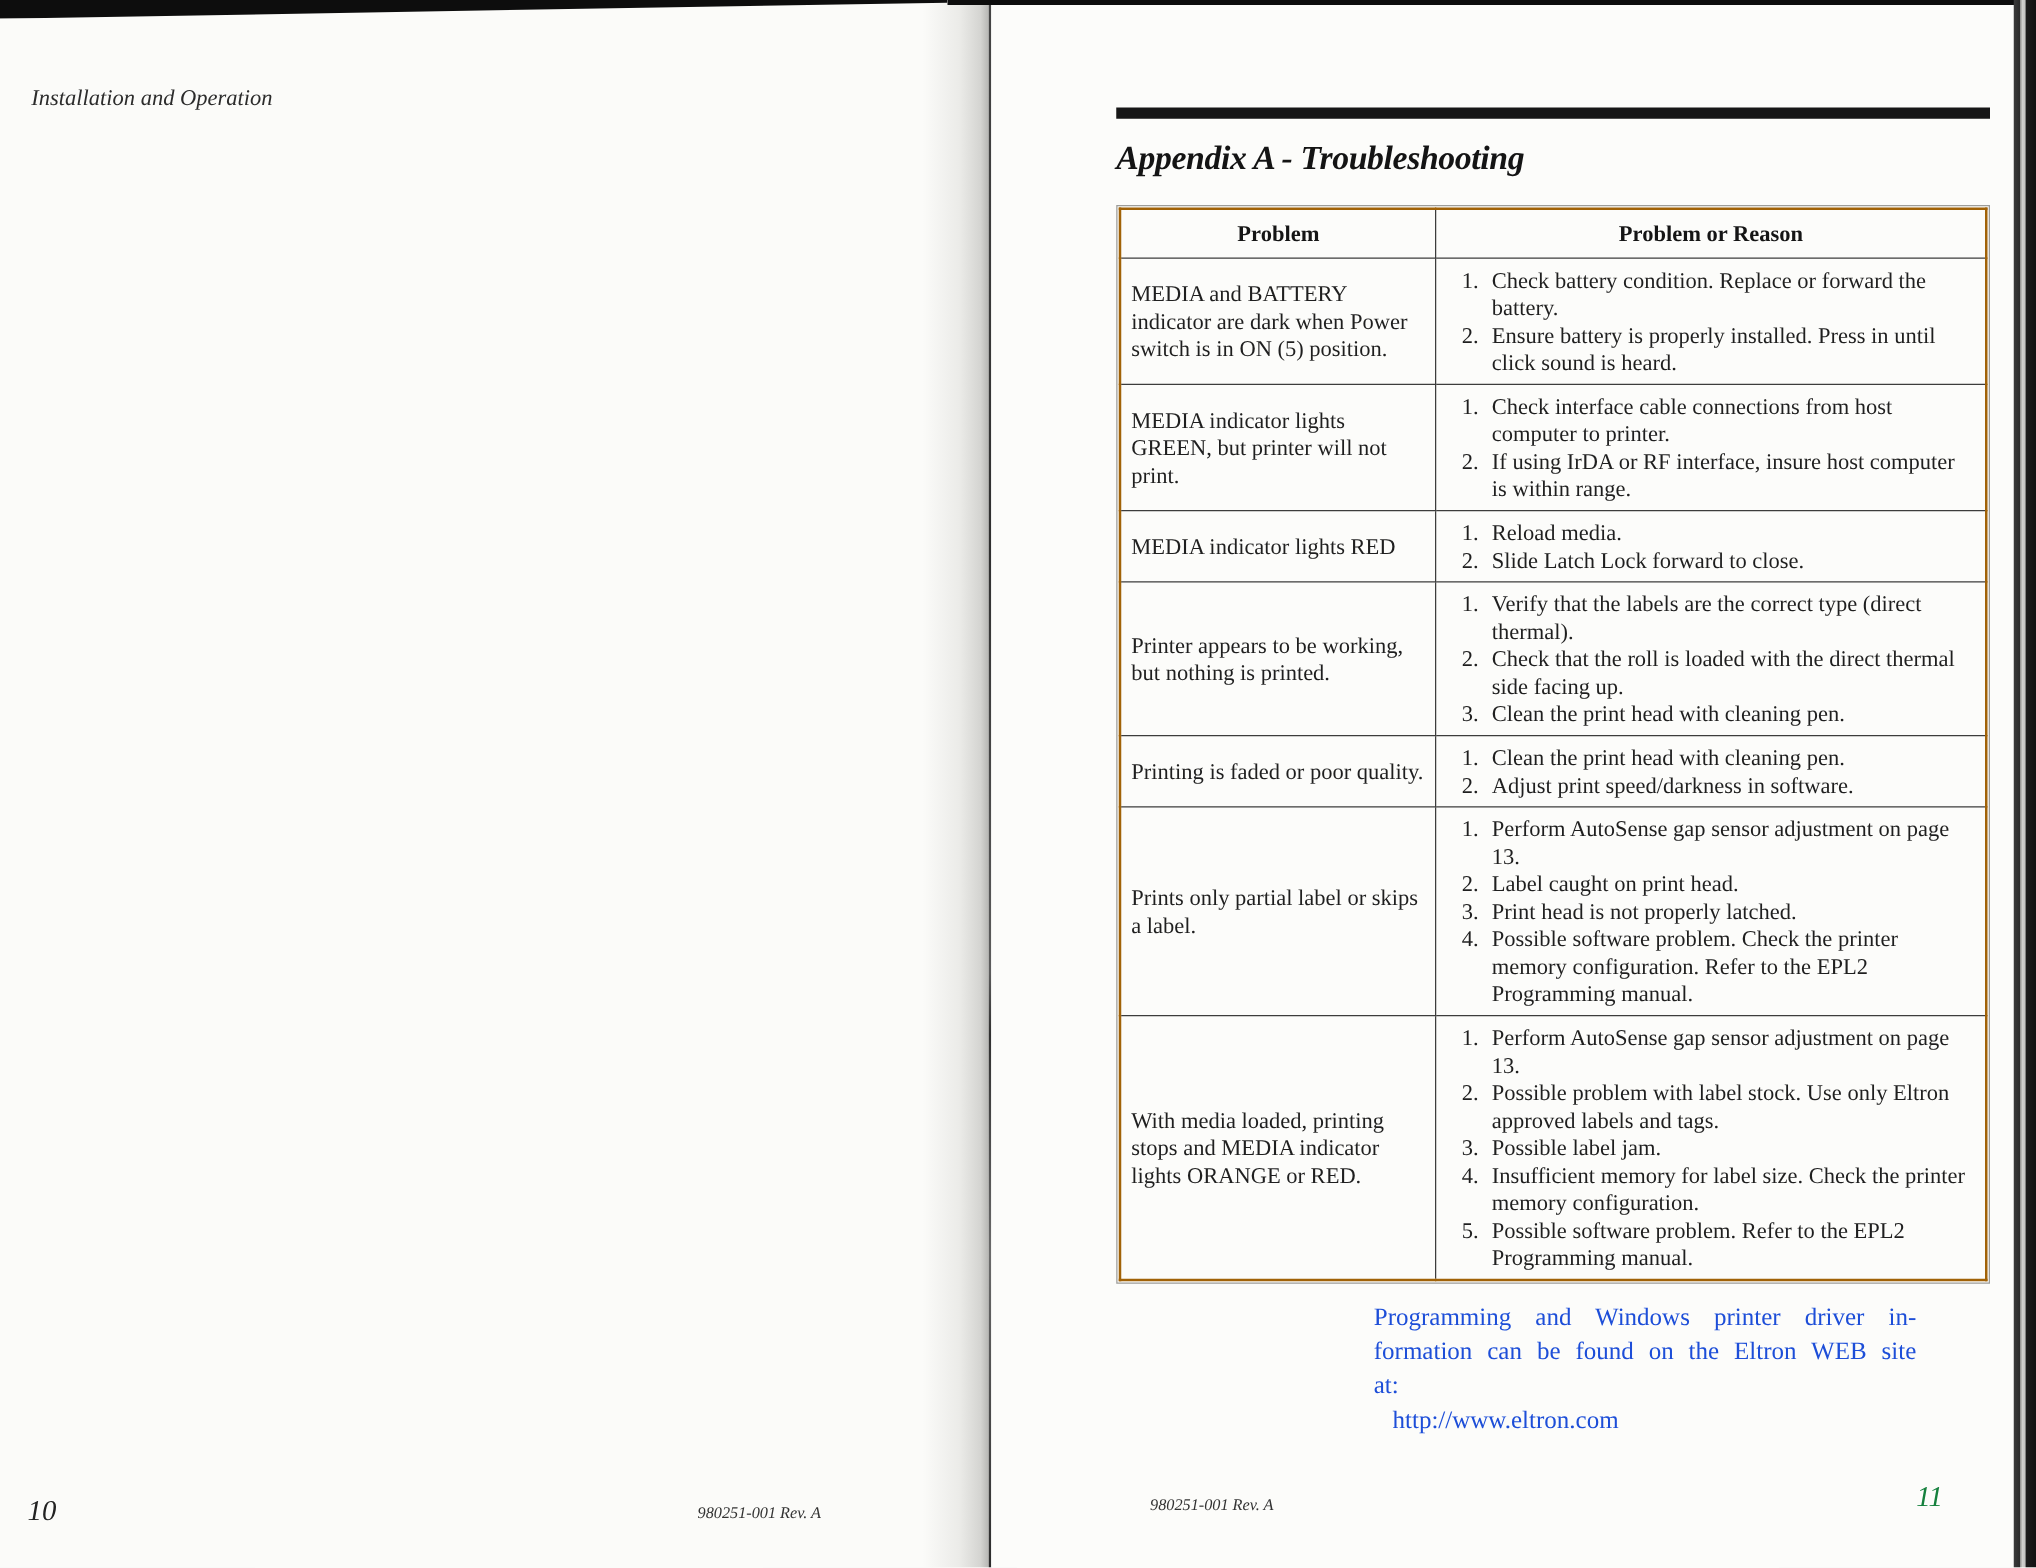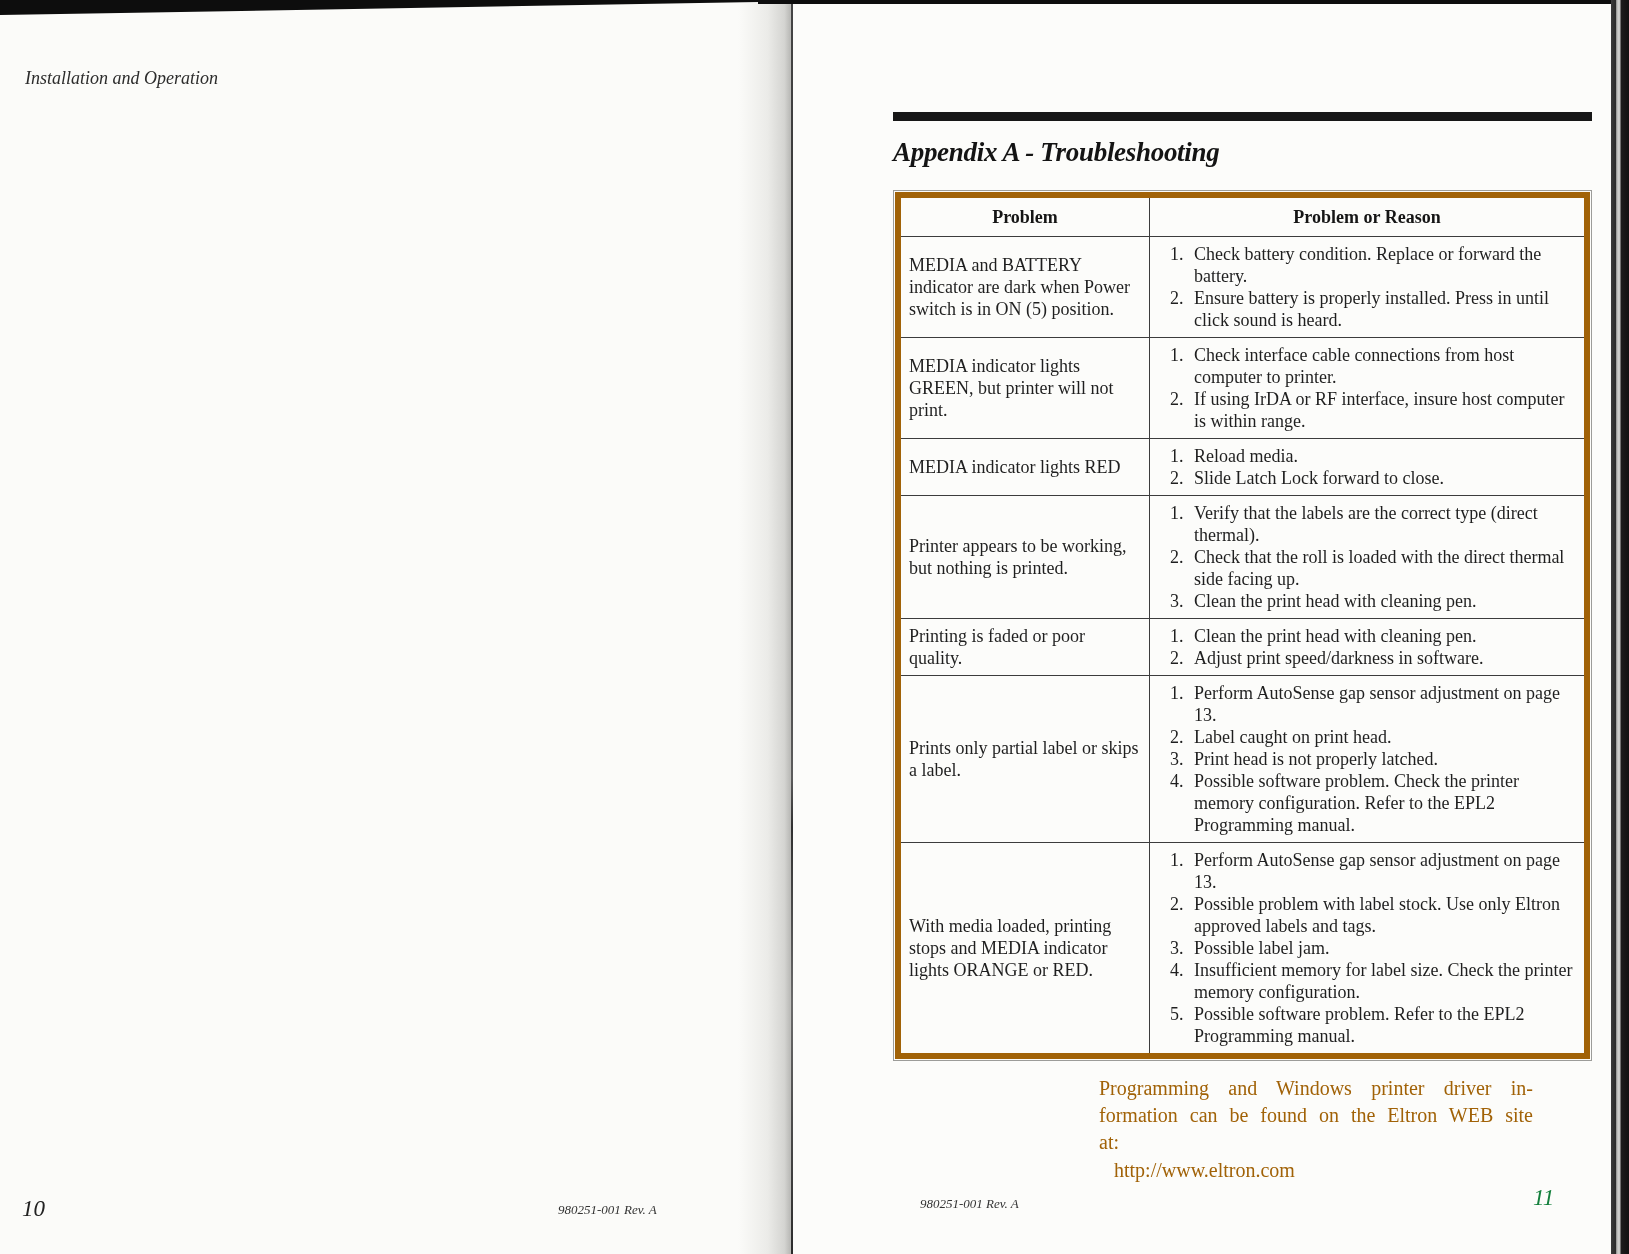--- a/index.html
+++ b/index.html
@@ -42,39 +42,39 @@
     width: 2px; height: 1254px;
     background: linear-gradient(to bottom, #454545 0%, #2f2f2f 35%, #5c5c5c 62%, #303030 66%, #6a6a6a 80%, #2b2b2b 100%);
   }
 
   
   .right-page {
     position: absolute; left: 793px; top: 0;
     width: 819px; height: 1254px;
     background: #fcfcfa;
     box-sizing: border-box;
-    padding: 112px 20px 0 100px;
+    padding: 86px 20px 0 100px;
   }
   .rule {
     height: 9px; background: #171717; margin-bottom: 16px;
   }
   .title {
     margin: 0 0 22px 0;
     font-size: 27px; font-weight: bold; font-style: italic;
     color: #141414; letter-spacing: -0.3px;
   }
   .tblwrap {
     border: 1px solid #9c9c99;
     padding: 1px;
     background: #fcfcfa;
   }
   table.tbl {
     width: 100%;
     border-collapse: collapse;
-    border: 6px solid #a16207;
+    border: 2px solid #a16207;
     font-size: 18px; line-height: 22px;
   }
   table.tbl col.c1 { width: 36.5%; }
   table.tbl th {
     border: 1px solid #3c3c3c;
     padding: 8px 6px;
     font-size: 18px; font-weight: bold; text-align: center;
     color: #151515;
   }
   table.tbl td {
@@ -85,21 +85,21 @@
   td.problem { padding-left: 10px; padding-right: 6px; }
   ol.sol {
     margin: 0; padding: 0 0 0 30px;
     list-style: decimal outside;
   }
   ol.sol li { padding-left: 6px; }
 
   .note {
     margin: 14px 0 0 206px;
     width: 434px;
-    font-size: 20px; line-height: 27px; color: #a16207;
+    font-size: 20px; line-height: 27px; color: #1d4ed8;
   }
   .note-line.just { text-align: justify; text-align-last: justify; }
   .note-url { padding-left: 15px; margin-top: 1px; }
 
   .footer-right {
     position: absolute; left: 920px; top: 1196px;
     font-style: italic; font-size: 13px; color: #333;
   }
   .page-num-right {
     position: absolute; left: 1533px; top: 1185px;

